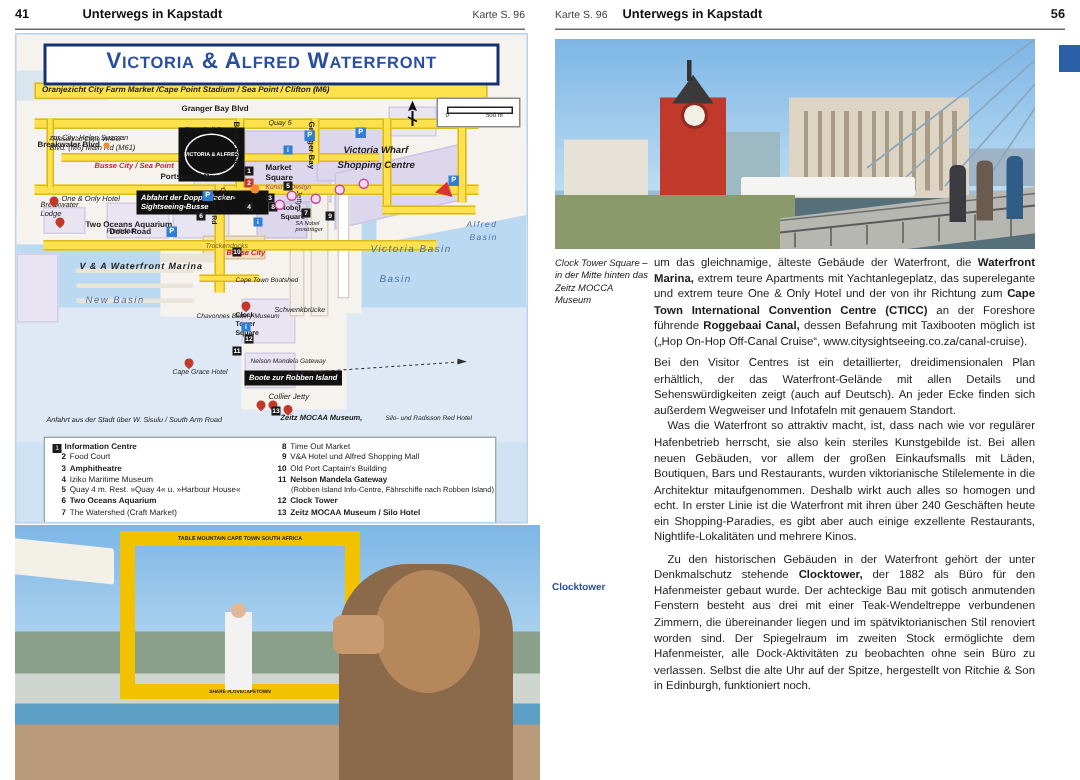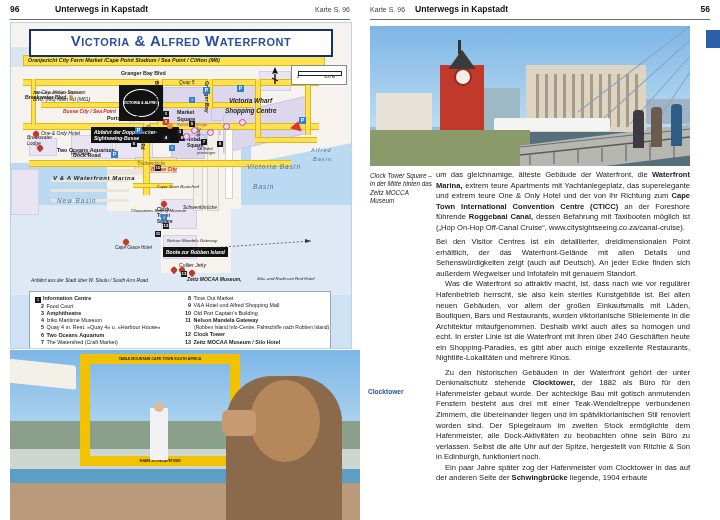--- a/index.html
+++ b/index.html
@@ -107,21 +107,21 @@
   .tabmark{position:absolute;right:0;background:#2b5fa8;}
 </style>
 </head>
 <body>
 
 <div class="spread">
 
   <div class="page page-left">
 
     <div class="runhead lh-folio">
-      <span class="folio">96</span>
+      <span class="folio">41</span>
     </div>
     <div class="runhead lh-chap">
       <span class="chap">Unterwegs in Kapstadt</span>
     </div>
     <div class="runhead lh-kart">
       <span class="kart">Karte S. 96</span>
     </div>
     <div class="rule" style="left:10px;top:19px;width:340px;"></div>
 
     <div class="mapwrap">
@@ -417,19 +417,18 @@
     </div>
 
     <div class="tabmark" style="top:30px;width:14px;height:18px;"></div>
 
     <div class="cap" style="left:10px;top:172px;width:62px;">Clock Tower Square – in der Mitte hinten das Zeitz MOCCA Museum</div>
 
     <div class="marginkey" style="left:8px;top:388px;">Clocktower</div>
 
     <div class="col" style="left:76px;top:170px;width:254px;">
       <p>um das gleichnamige, älteste Gebäude der Waterfront, die <b>Waterfront Marina,</b> extrem teure Apartments mit Yachtanlegeplatz, das superelegante und extrem teure One &amp; Only Hotel und der von ihr Richtung zum <b>Cape Town International Convention Centre (CTICC)</b> an der Foreshore führende <b>Roggebaai Canal,</b> dessen Befahrung mit Taxibooten möglich ist („Hop On-Hop Off-Canal Cruise“, www.citysightseeing.co.za/canal-cruise).</p>
-      <p style="margin-top:4px;">Bei den Visitor Centres ist ein detaillierter, dreidimensionalen Point erhältlich, der das Waterfront-Gelände mit allen Details und Sehenswürdigkeiten zeigt (auch auf Deutsch). An jeder Ecke finden sich außerdem Wegweiser und Infotafeln mit genauem Standort.</p>
+      <p style="margin-top:4px;">Bei den Visitor Centres ist ein detaillierter, dreidimensionalen Plan erhältlich, der das Waterfront-Gelände mit allen Details und Sehenswürdigkeiten zeigt (auch auf Deutsch). An jeder Ecke finden sich außerdem Wegweiser und Infotafeln mit genauem Standort.</p>
       <p class="ind">Was die Waterfront so attraktiv macht, ist, dass nach wie vor regulärer Hafenbetrieb herrscht, sie also kein steriles Kunstgebilde ist. Bei allen neuen Gebäuden, vor allem der großen Einkaufsmalls mit Läden, Boutiquen, Bars und Restaurants, wurden viktorianische Stilelemente in die Architektur mitaufgenommen. Deshalb wirkt auch alles so homogen und echt. In erster Linie ist die Waterfront mit ihren über 240 Geschäften heute ein Shopping-Paradies, es gibt aber auch einige exzellente Restaurants, Nightlife-Lokalitäten und mehrere Kinos.</p>
       <p class="ind" style="margin-top:4px;">Zu den historischen Gebäuden in der Waterfront gehört der unter Denkmalschutz stehende <b>Clocktower,</b> der 1882 als Büro für den Hafenmeister gebaut wurde. Der achteckige Bau mit gotisch anmutenden Fenstern besteht aus drei mit einer Teak-Wendeltreppe verbundenen Zimmern, die übereinander liegen und im spätviktorianischen Stil renoviert worden sind. Der Spiegelraum im zweiten Stock ermöglichte dem Hafenmeister, alle Dock-Aktivitäten zu beobachten ohne sein Büro zu verlassen. Selbst die alte Uhr auf der Spitze, hergestellt von Ritchie &amp; Son in Edinburgh, funktioniert noch.</p>
-      <p class="ind">Ein paar Jahre später zog der Hafenmeister vom Clocktower in das auf der anderen Seite der <b>Schwingbrücke</b> liegende, 1904 erbaute</p>
     </div>
   </div>
 </div>
 
 </body></html>

